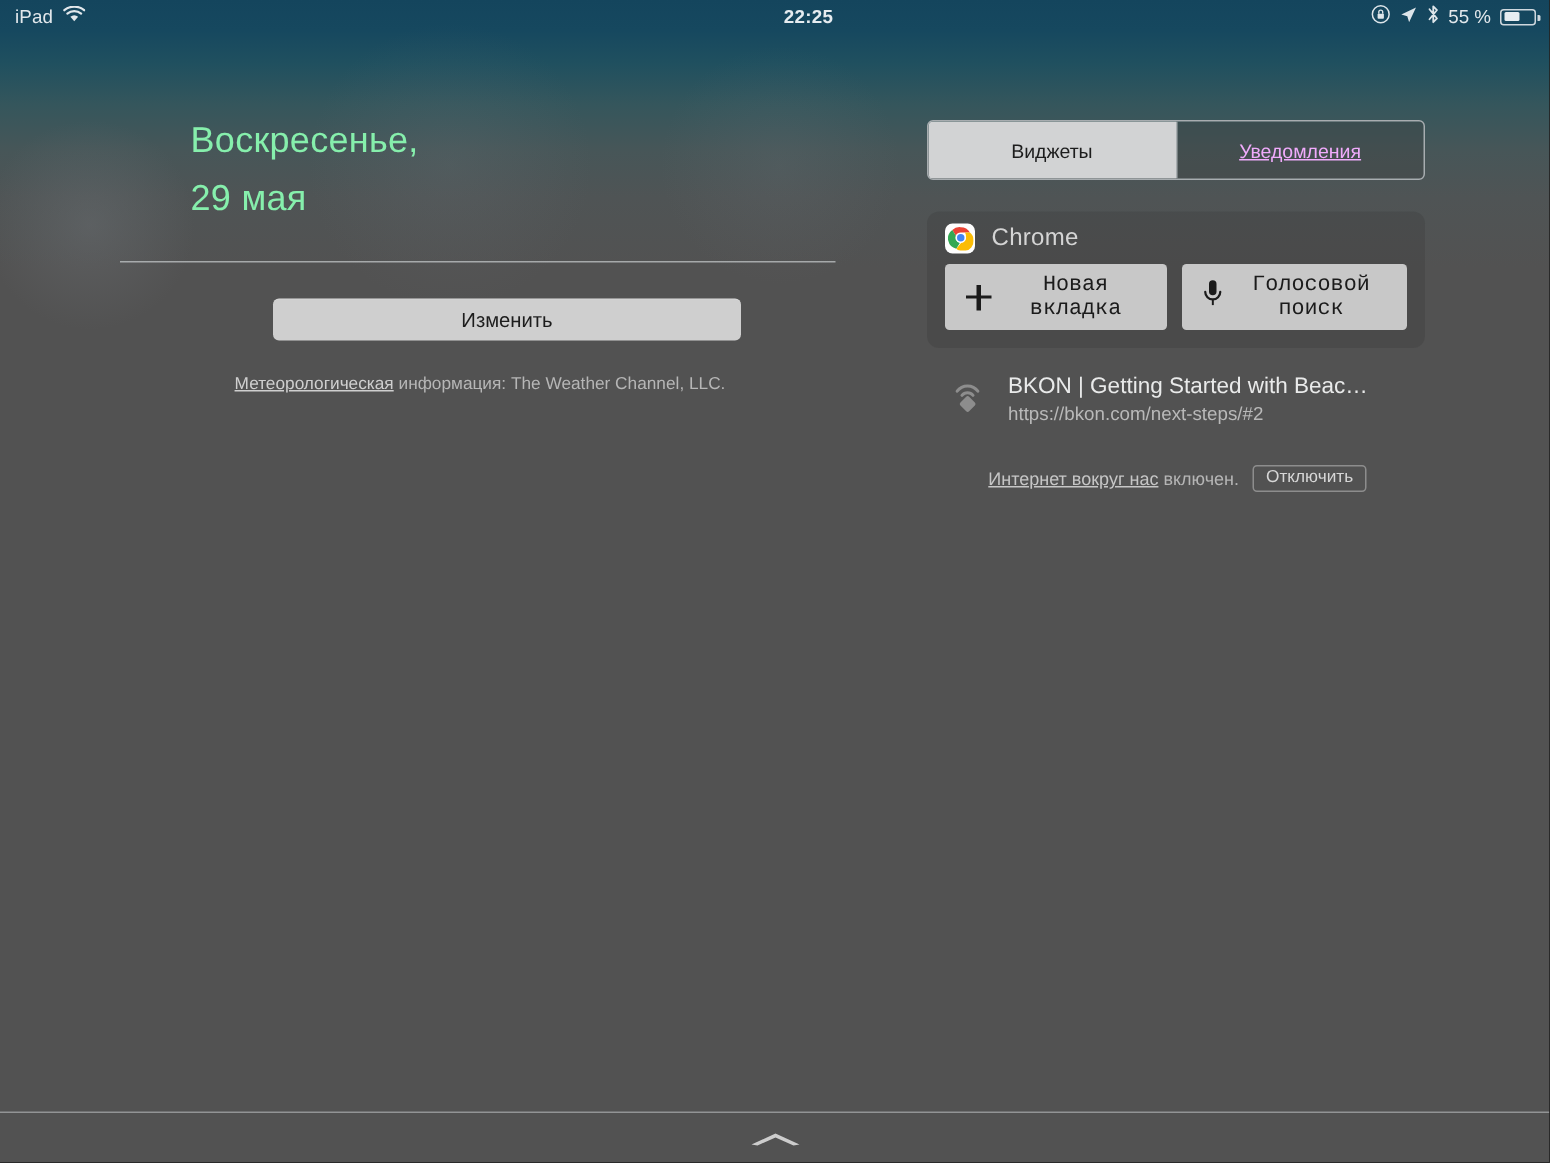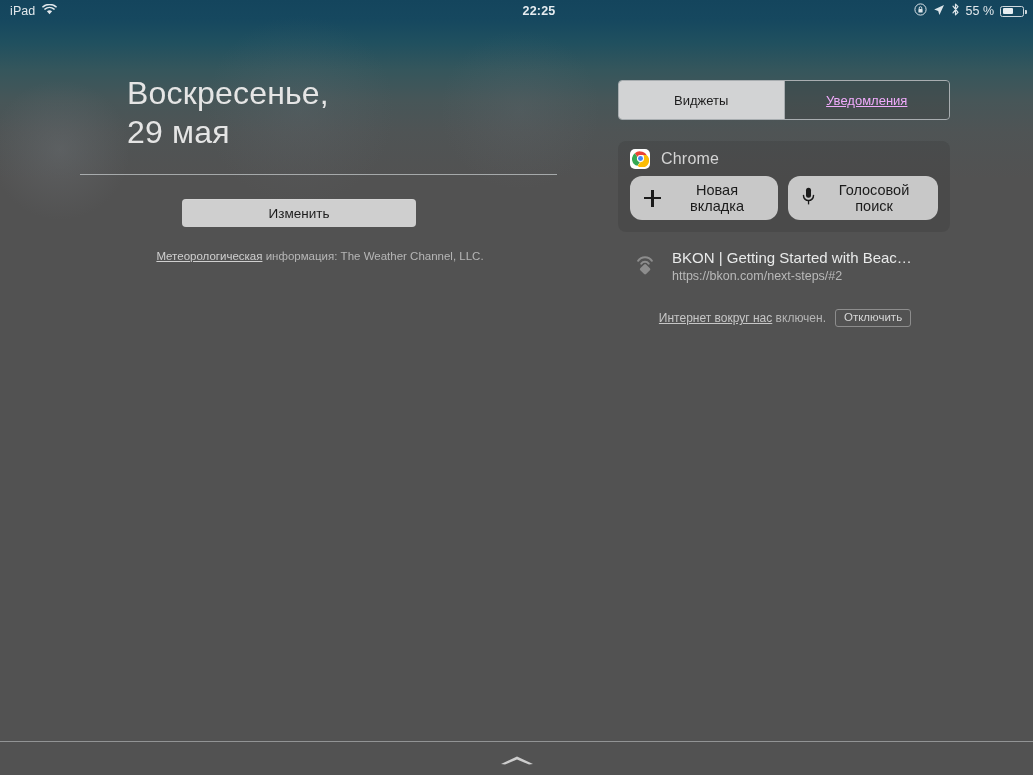--- a/index.html
+++ b/index.html
@@ -111,37 +111,37 @@
     position: absolute;
     left: 0; top: 22px;
     width: 600px;
   }
   .date-block {
     position: absolute;
     left: 127px; top: 52px;
     color: #ffffff;
   }
   .date-line {
-    font-size: 32px;
+    font-size: 24px;
     font-weight: 300;
     line-height: 39px;
     letter-spacing: 0.2px;
-    color: #e5e5e5;
+    color: #86efac;
   }
   .divider {
     position: absolute;
     left: 80px; top: 152px;
     width: 477px;
     height: 1px;
     background: rgba(235,240,243,0.55);
   }
   .edit-button {
     position: absolute;
     left: 182px; top: 177px;
-    width: 234px;
+    width: 312px;
     height: 28px;
     background: #cfcfcf;
     border: none;
     border-radius: 4px;
     color: #1d1d1d;
     font-size: 13.5px;
     font-family: "Liberation Sans", sans-serif;
     cursor: pointer;
     display: flex;
     align-items: center;
@@ -232,28 +232,28 @@
   }
   .widget-actions {
     display: flex;
     gap: 10px;
     padding: 0 12px 12px 12px;
   }
   .action-btn {
     height: 44px;
     background: #c8c8c8;
     border: none;
-    border-radius: 12px;
+    border-radius: 3px;
     display: flex;
     align-items: center;
     justify-content: center;
     gap: 9px;
     color: #1b1b1b;
     font-size: 14.5px;
-    font-family: Liberation Sans, sans-serif;
+    font-family: Liberation Mono, monospace;
     cursor: pointer;
     padding: 0 14px;
   }
   .action-btn.new-tab { width: 154px; }
   .action-btn.voice { width: 156px; }
   .plus-icon {
     display: inline-block;
     width: 17px; height: 17px;
     position: relative;
     flex: 0 0 auto;

